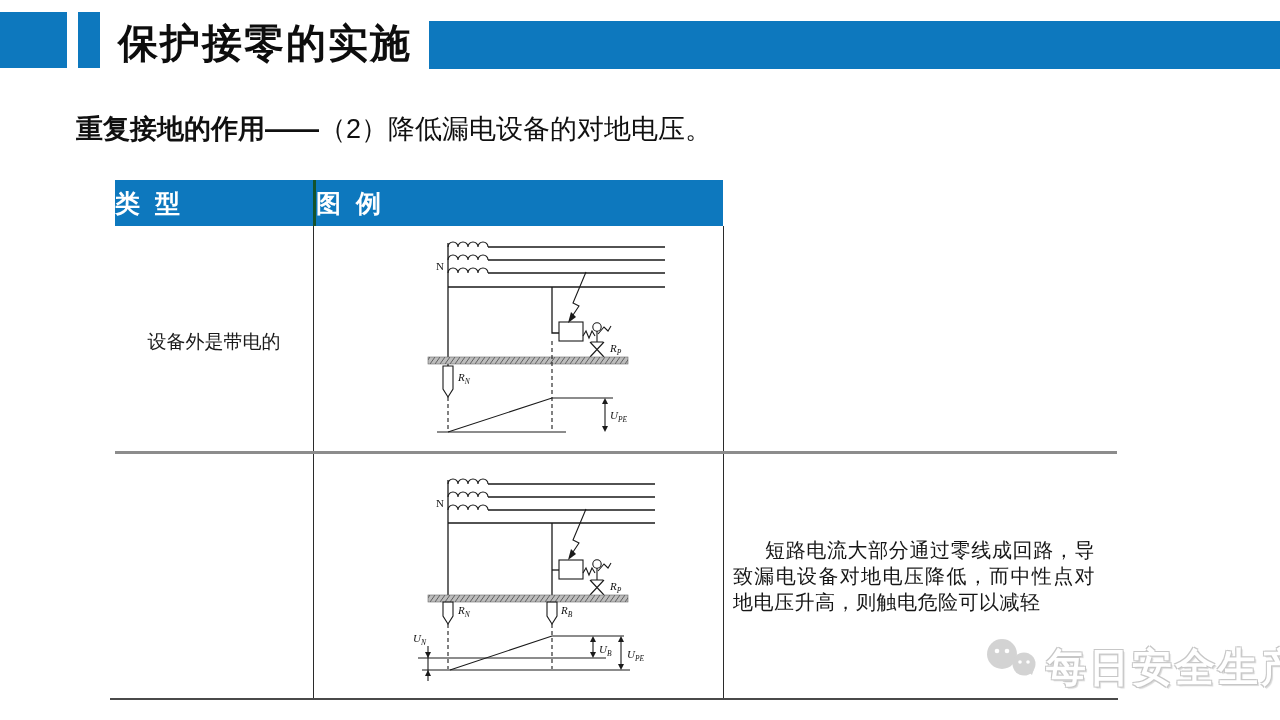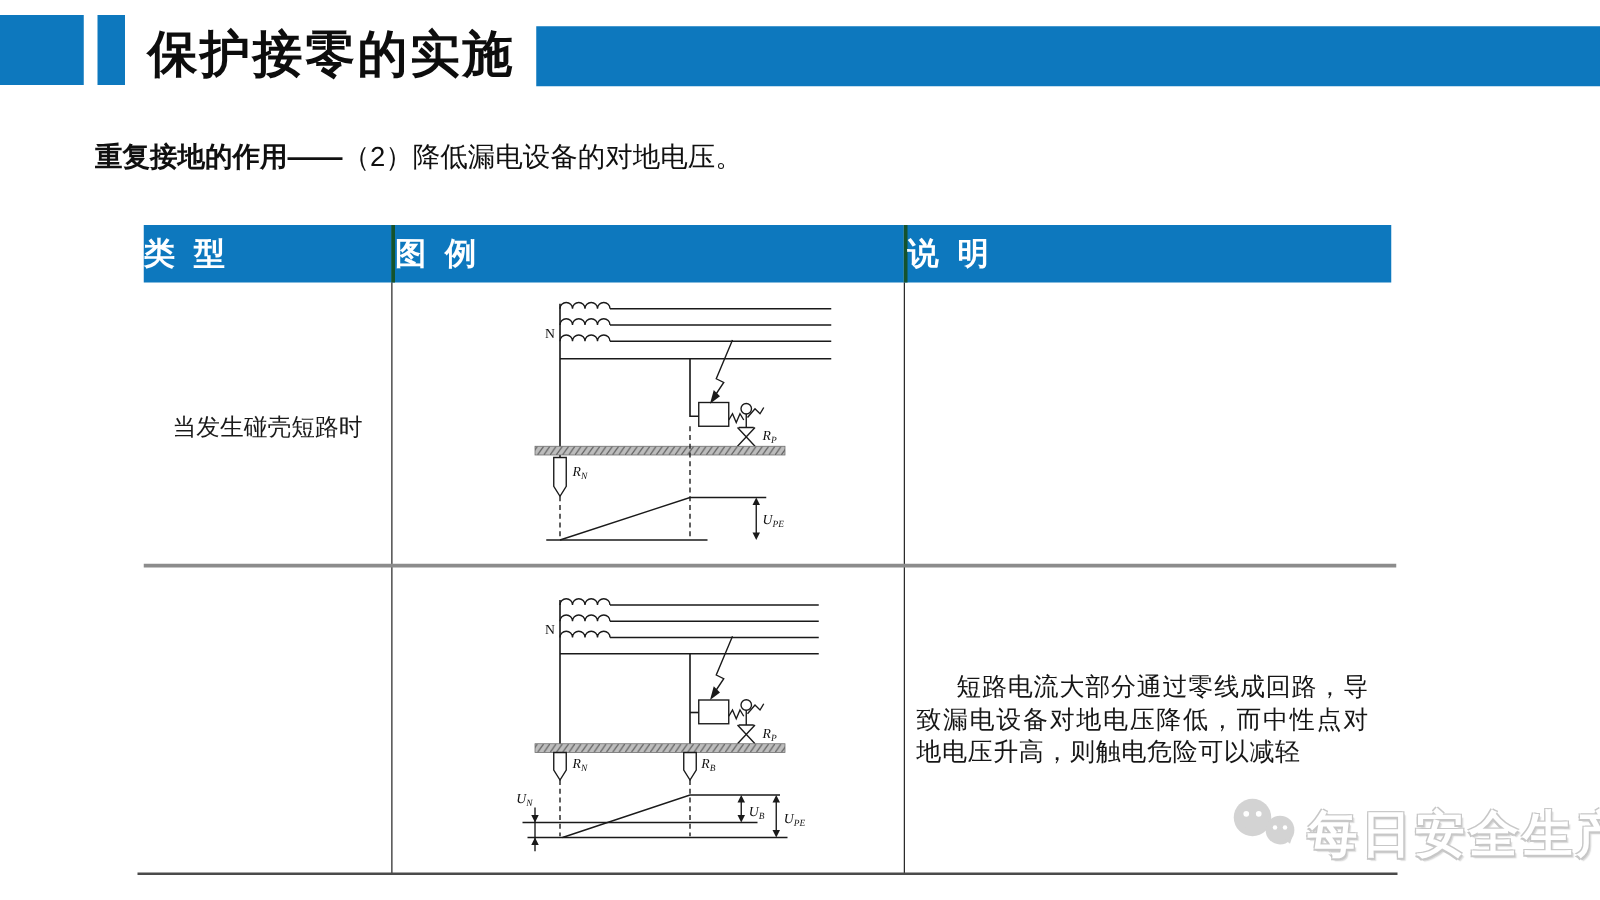--- a/index.html
+++ b/index.html
@@ -5,21 +5,21 @@
   html,body{margin:0;padding:0;background:#ffffff;}
   .slide{position:relative;width:1280px;height:720px;background:#fff;overflow:hidden;
          font-family:"Liberation Sans","DejaVu Sans",sans-serif;color:#111;}
   .abs{position:absolute;}
   
   .accent{background:var(--accent,#0d78be);}
   .blk1{left:0;top:12px;width:67px;height:56px;}
   .blk2{left:78px;top:12px;width:22px;height:56px;}
   .hbar{left:429px;top:21px;width:851px;height:48px;}
   .title{left:118px;top:16px;font-size:40px;font-weight:bold;letter-spacing:2px;color:#0d0d0d;white-space:nowrap;}
-  .subtitle{left:76px;top:111px;font-size:22px;white-space:nowrap;color:#101010;}
+  .subtitle{left:76px;top:111px;font-size:27px;white-space:nowrap;color:#101010;}
   .subtitle .lead{font-weight:bold;}
   
   .th{top:180px;height:46px;line-height:46px;text-align:left;color:#fff;
       font-size:25px;font-weight:bold;letter-spacing:4px;}
   .th2,.th3{border-left:3px solid #14532d;box-sizing:border-box;}
   .vline{top:226px;height:474px;width:1px;background:#2b2b2b;}
   .rowdiv{left:115px;top:451px;width:1002px;height:3px;background:var(--divgray,#8c8c8c);}
   .botline{left:110px;top:698px;width:1008px;height:2px;background:#4a4a4a;}
   .typelabel{left:115px;width:198px;text-align:center;font-size:19px;color:#1a1a1a;}
   .desc{left:733px;width:362px;font-size:20px;line-height:26px;letter-spacing:0.5px;
@@ -50,28 +50,27 @@
   <div class="abs accent blk2"></div>
   <div class="abs title">保护接零的实施</div>
   <div class="abs accent hbar"></div>
 
   <div class="abs subtitle">
     <span class="lead">重复接地的作用——</span><span>（2）降低漏电设备的对地电压。</span>
   </div>
 
   <div class="abs accent th th1" style="left:115px;width:198px;">类 型</div>
   <div class="abs accent th th2" style="left:313px;width:410px;">图  例</div>
-  <div class="abs accent th th3" style="left:723px;width:390px;">说 明</div>
 
   <div class="abs vline" style="left:313px;"></div>
   <div class="abs vline" style="left:723px;"></div>
   <div class="abs rowdiv"></div>
   <div class="abs botline"></div>
 
-  <div class="abs typelabel" style="top:329px;">当发生碰壳短路时</div>
+  <div class="abs typelabel" style="top:329px;">设备外是带电的</div>
 
   <div class="abs desc" style="top:537px;">短路电流大部分通过零线成回路，导致漏电设备对地电压降低，而中性点对地电压升高，则触电危险可以减轻</div>
 
   <svg style="left:314px;top:227px;" width="408" height="224" viewBox="314 227 408 224">
     <defs>
       <pattern id="hatchA" width="5" height="7" patternUnits="userSpaceOnUse">
         <rect width="5" height="7" fill="#bdbdbd"></rect>
         <path d="M0,7 L5,0" stroke="#5f5f5f" stroke-width="1"></path>
       </pattern>
     </defs>

